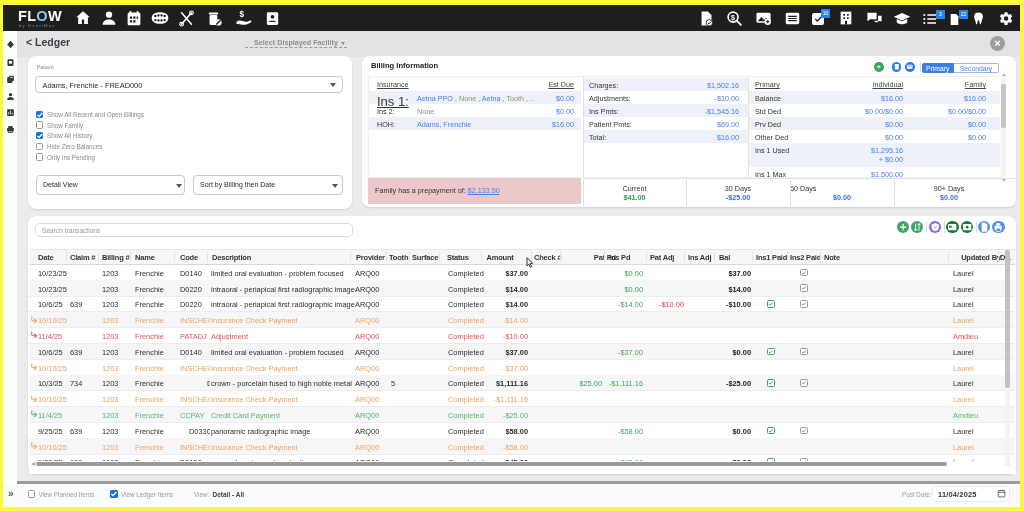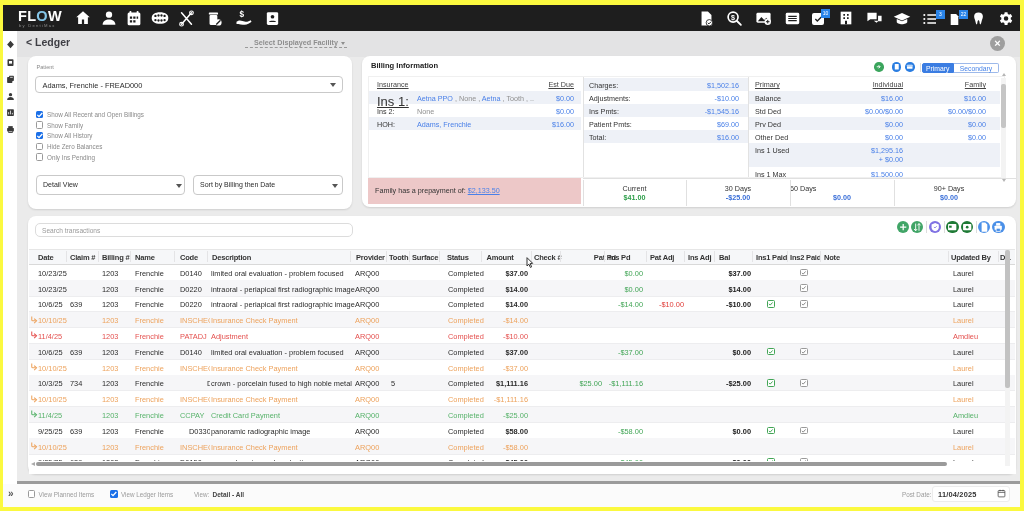--- a/index.html
+++ b/index.html
@@ -386,21 +386,21 @@
 <div class="abs" style="left:486.5px;top:253px;width:60px;height:9px;font-size:7.5px;font-weight:bold;color:#333;letter-spacing:-0.2px;">Amount</div>
 <div class="abs" style="left:534px;top:253px;width:60px;height:9px;font-size:7.5px;font-weight:bold;color:#333;letter-spacing:-0.2px;">Check #</div>
 <div class="abs" style="left:566px;top:253px;width:50px;height:9px;font-size:7.5px;font-weight:bold;color:#333;letter-spacing:-0.2px;text-align:right;">Pat Pd</div>
 <div class="abs" style="left:609px;top:253px;width:60px;height:9px;font-size:7.5px;font-weight:bold;color:#333;letter-spacing:-0.2px;">Ins Pd</div>
 <div class="abs" style="left:650px;top:253px;width:60px;height:9px;font-size:7.5px;font-weight:bold;color:#333;letter-spacing:-0.2px;">Pat Adj</div>
 <div class="abs" style="left:688px;top:253px;width:60px;height:9px;font-size:7.5px;font-weight:bold;color:#333;letter-spacing:-0.2px;">Ins Adj</div>
 <div class="abs" style="left:719px;top:253px;width:60px;height:9px;font-size:7.5px;font-weight:bold;color:#333;letter-spacing:-0.2px;">Bal</div>
 <div class="abs" style="left:756px;top:253px;width:60px;height:9px;font-size:7.5px;font-weight:bold;color:#333;letter-spacing:-0.2px;">Ins1 Paid</div>
 <div class="abs" style="left:790px;top:253px;width:60px;height:9px;font-size:7.5px;font-weight:bold;color:#333;letter-spacing:-0.2px;">Ins2 Paid</div>
 <div class="abs" style="left:824px;top:253px;width:60px;height:9px;font-size:7.5px;font-weight:bold;color:#333;letter-spacing:-0.2px;">Note</div>
-<div class="abs" style="left:951px;top:253px;width:60px;height:9px;font-size:7.5px;font-weight:bold;color:#333;letter-spacing:-0.2px;">Updated By</div>
+<div class="abs" style="left:951px;top:253px;width:60px;height:9px;font-size:7.5px;font-weight:bold;color:#333;letter-spacing:-0.2px;text-align:center;">Updated By</div>
 <div class="abs" style="left:1000px;top:253px;width:60px;height:9px;font-size:7.5px;font-weight:bold;color:#333;letter-spacing:-0.2px;">Di..</div>
 <div class="abs" style="left:66px;top:251px;width:1px;height:11px;background:#e4e4e6;"></div>
 <div class="abs" style="left:98px;top:251px;width:1px;height:11px;background:#e4e4e6;"></div>
 <div class="abs" style="left:130px;top:251px;width:1px;height:11px;background:#e4e4e6;"></div>
 <div class="abs" style="left:174px;top:251px;width:1px;height:11px;background:#e4e4e6;"></div>
 <div class="abs" style="left:207px;top:251px;width:1px;height:11px;background:#e4e4e6;"></div>
 <div class="abs" style="left:350px;top:251px;width:1px;height:11px;background:#e4e4e6;"></div>
 <div class="abs" style="left:385.9px;top:251px;width:1px;height:11px;background:#e4e4e6;"></div>
 <div class="abs" style="left:408.8px;top:251px;width:1px;height:11px;background:#e4e4e6;"></div>
 <div class="abs" style="left:438.6px;top:251px;width:1px;height:11px;background:#e4e4e6;"></div>

